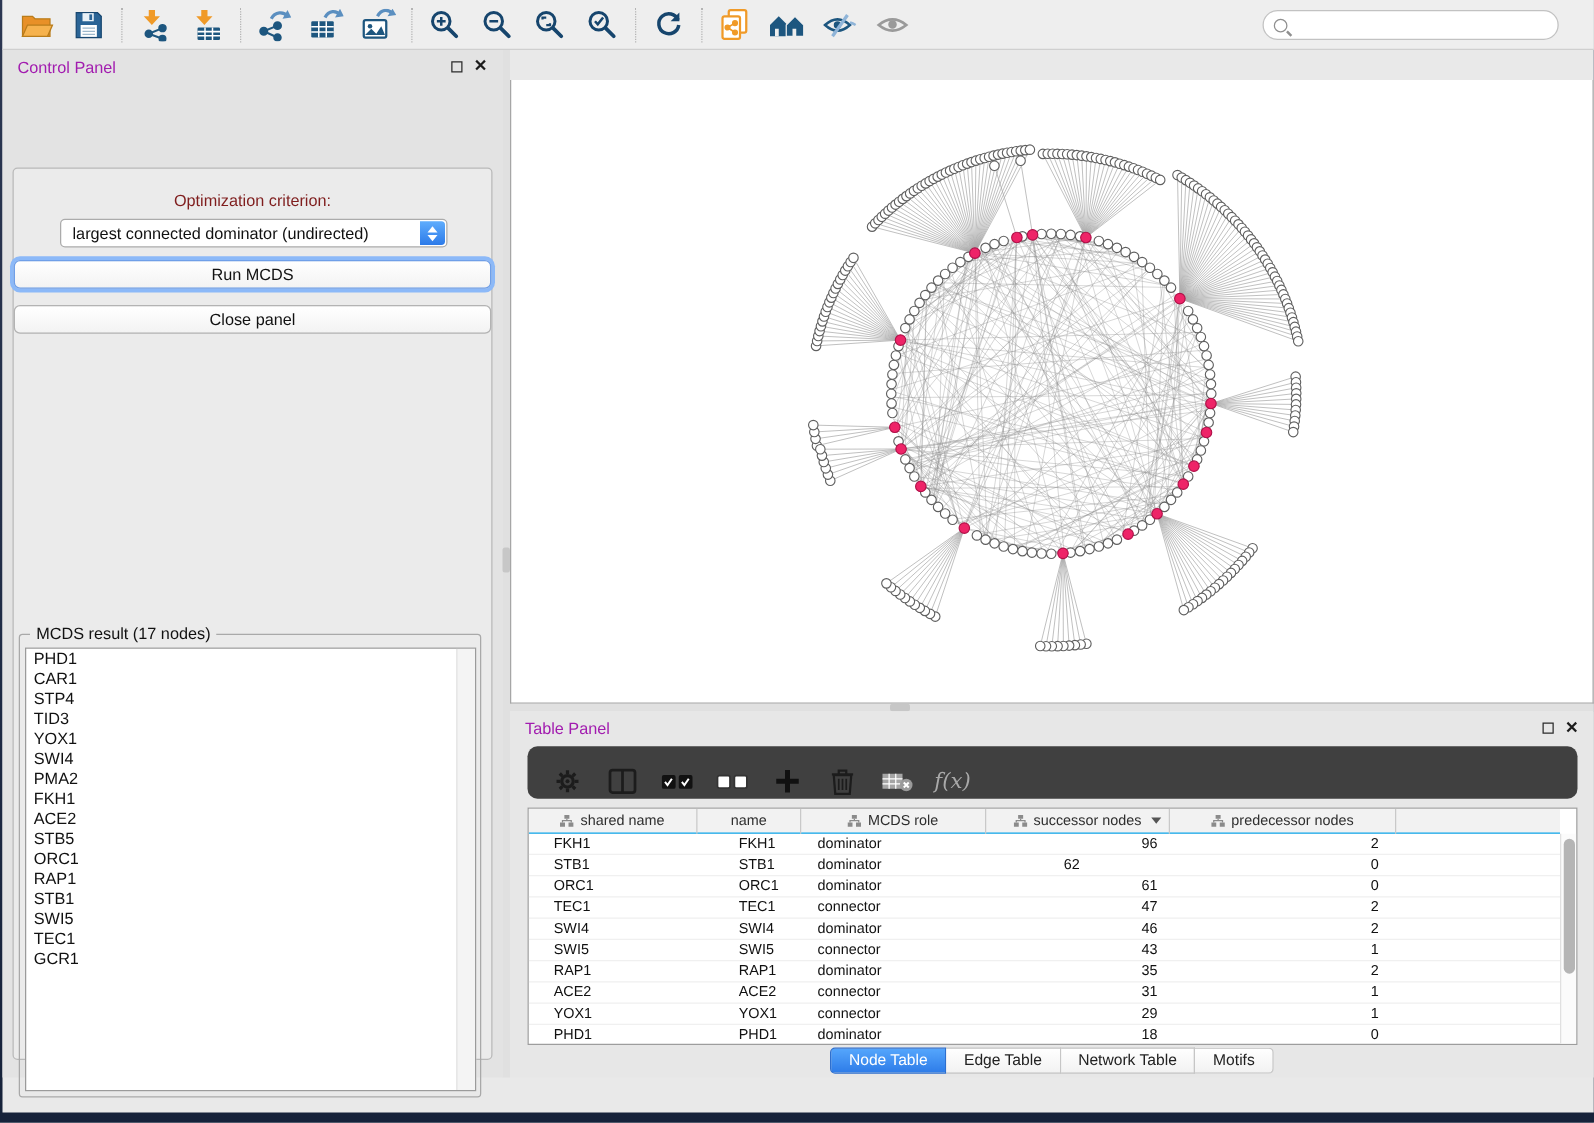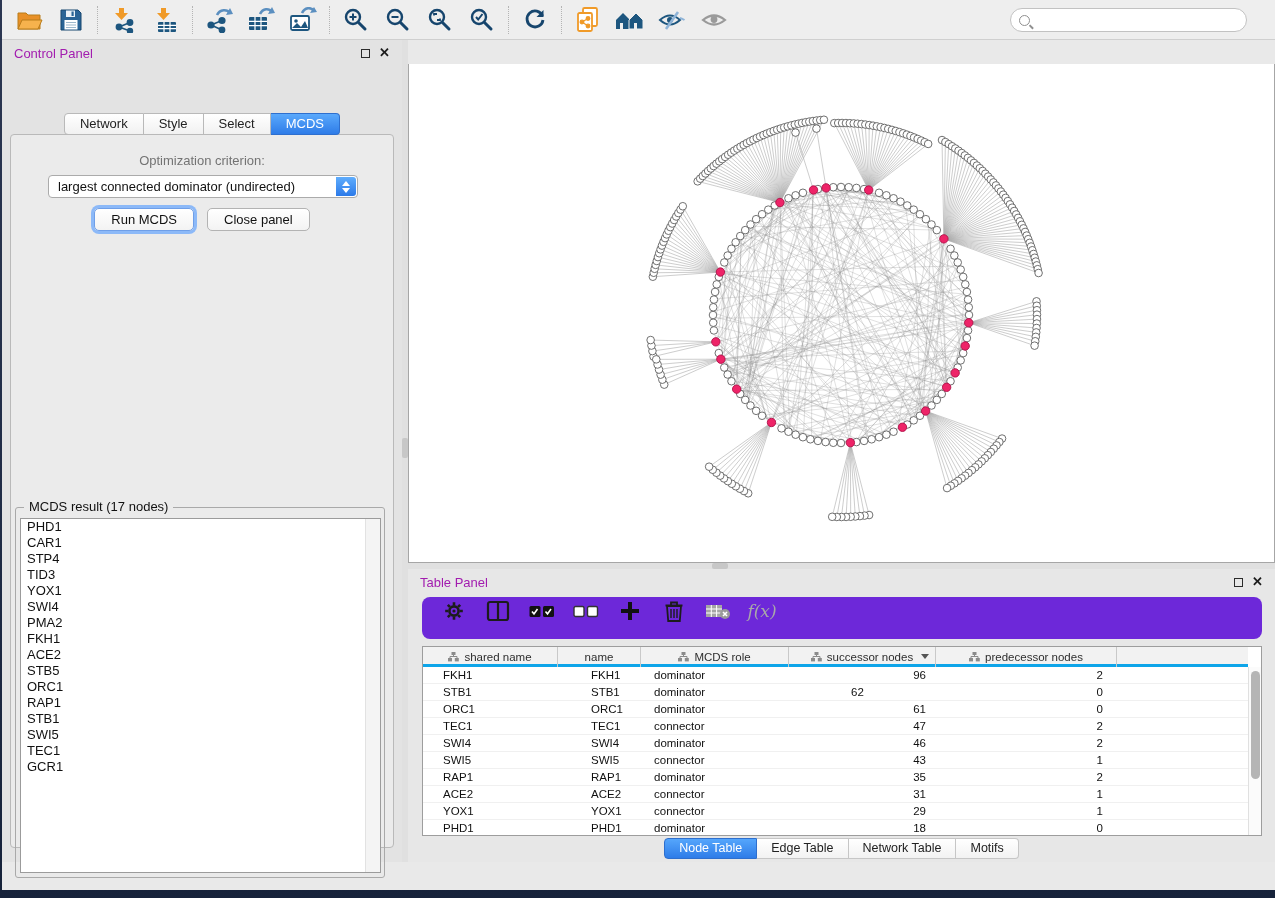--- a/index.html
+++ b/index.html
@@ -34,32 +34,32 @@
   .close-ic{position:absolute;top:5px;font-size:13px;font-weight:bold;color:#1b1b1b;}
   .cp-float{right:32px;} .cp-close{right:12px;}
   .ctabs{position:absolute;left:0;right:0;top:73px;display:flex;justify-content:center;z-index:2;}
   .ctab{height:22px;line-height:20px;padding:0 15px;font-size:13px;background:linear-gradient(#ffffff,#f1f1f1);
     border:1px solid #b9b9b9;border-left:none;color:#222;}
   .ctab:first-child{border-left:1px solid #b9b9b9;border-radius:4px 0 0 4px;}
   .ctab:last-child{border-radius:0 4px 4px 0;}
   .ctab.active{background:linear-gradient(#5aa9fc,#2e7ce8);color:#fff;border-color:#2e6fce;}
   .cbody{position:absolute;left:8px;right:8px;top:94px;bottom:14px;background:#ebebeb;
     border:1px solid #b9b9b9;border-radius:4px;}
-  .optlabel{position:absolute;left:0;right:0;top:18px;text-align:center;font-size:13px;color:#737373;}
+  .optlabel{position:absolute;left:0;right:0;top:18px;text-align:center;font-size:13px;color:#7f1d1d;}
   .combo{position:absolute;left:37px;top:40px;width:310px;height:23px;background:#fff;
     border:1px solid #ababab;border-radius:4px;font-size:13px;color:#111;
     display:flex;align-items:center;padding-left:9px;}
   .combo-cap{position:absolute;right:1px;top:1px;bottom:1px;width:20px;border-radius:0 3px 3px 0;
     background:linear-gradient(#5fadfd,#2c7ae9);display:flex;flex-direction:column;
     align-items:center;justify-content:center;gap:2px;}
   .tri-up{width:0;height:0;border-left:4px solid transparent;border-right:4px solid transparent;
     border-bottom:5px solid #fff;}
   .tri-dn{width:0;height:0;border-left:4px solid transparent;border-right:4px solid transparent;
     border-top:5px solid #fff;}
-  .btnrow{position:absolute;left:0;right:0;top:73px;display:flex;justify-content:center;gap:13px;}
+  .btnrow{position:absolute;left:0;right:0;top:73px;display:flex;justify-content:center;gap:13px;flex-direction:column;}
   .mbtn{height:23px;padding:0 16px;background:linear-gradient(#ffffff,#f3f3f3);
     border:1px solid #b3b3b3;border-radius:5px;font-size:13px;color:#111;}
   .mbtn.focus{box-shadow:0 0 0 3px #8cb9f8;border-color:#6f9fe8;}
   .groupbox{position:absolute;left:4px;right:8px;top:372px;height:371px;border:1px solid #a9a9a9;border-radius:3px;}
   .legend{position:absolute;top:-9px;left:8px;background:#ebebeb;padding:0 5px;font-size:13px;color:#111;}
   .mcds-list{position:absolute;top:10px;left:4px;right:3px;bottom:4px;background:#fff;
     border:1px solid #9b9b9b;overflow:hidden;}
   .mcds-item{font-size:13px;line-height:16px;padding-left:6px;color:#111;}
   .list-track{position:absolute;right:0;top:0;bottom:0;width:15px;background:#f4f4f4;border-left:1px solid #e2e2e2;}
 
@@ -74,28 +74,28 @@
   .tl.grn{left:42px;background:#34c84a;border:0.5px solid #1f9a31;}
   .net-title{position:absolute;left:0;right:0;top:2px;text-align:center;font-size:12px;color:#2b2b2b;}
   .net-canvas{position:absolute;left:0;top:18px;right:0;bottom:0;background:#fff;
     border:1px solid #a6a6a6;border-top:none;}
   .hsplit{position:absolute;left:0;right:0;top:523px;height:6px;background:#e0e0e0;}
   .hgrip{position:absolute;left:304px;top:0;width:16px;height:6px;background:#c7c7c7;border-radius:2px;}
 
   
   .tpanel{position:absolute;left:0;right:0;top:529px;bottom:0;background:#e7e7e7;}
   .tp-float{right:32px;} .tp-close{right:12px;}
-  .tp-toolbar{position:absolute;left:14px;right:13px;top:28px;height:42px;background:#6d28d9;
-    border-radius:8px;display:flex;align-items:flex-start;gap:16px;padding-left:18px;}
+  .tp-toolbar{position:absolute;left:14px;right:13px;top:28px;height:42px;background:#404040;
+    border-radius:8px;display:flex;align-items:flex-end;gap:16px;padding-left:18px;}
   .tpbtn{width:28px;height:28px;display:flex;align-items:center;justify-content:center;}
   .fx{font-family:"DejaVu Serif",serif;font-style:italic;font-size:17px;color:#a9a9a9;}
   .dtable{position:absolute;left:14px;right:13px;top:77px;height:190px;background:#fff;
     border:1px solid #9d9d9d;overflow:hidden;}
   .thead{position:absolute;left:0;right:13px;top:0;height:20px;background:#f2f2f2;
-    border-bottom:3px solid #0ea5e9;display:flex;}
+    border-bottom:1px solid #0ea5e9;display:flex;}
   .th{height:20px;border-right:1px solid #c9c9c9;display:flex;align-items:center;
     justify-content:center;gap:5px;font-size:11.5px;color:#2e2e2e;position:relative;}
   .th .hier{flex:0 0 auto;}
   .sortchev{position:absolute;right:6px;top:7px;width:0;height:0;
     border-left:4px solid transparent;border-right:4px solid transparent;border-top:5px solid #555;}
   .tbody{position:absolute;left:0;right:13px;top:20px;bottom:0;}
   .trow{display:flex;height:17px;border-bottom:1px solid #f0f0f0;}
   .td{font-size:11.5px;color:#111;line-height:16px;white-space:nowrap;overflow:hidden;}
   .tscroll{position:absolute;right:0;top:20px;bottom:0;width:13px;background:#fbfbfb;border-left:1px solid #e0e0e0;}
   .tthumb{position:absolute;left:1.5px;right:1.5px;top:4px;height:108px;background:#b5b5b5;border-radius:5px;}
@@ -267,26 +267,20 @@
   </div>
 
   <div class="main">
 
     <div class="cpanel">
       <div class="panel-titlerow">
         <span class="panel-title">Control Panel</span>
         <span class="float-ic cp-float"></span>
         <span class="close-ic cp-close">✕</span>
       </div>
-      <div class="ctabs">
-          <div class="ctab">Network</div>
-          <div class="ctab">Style</div>
-          <div class="ctab">Select</div>
-          <div class="ctab active">MCDS</div>
-        </div>
       <div class="cbody">
         <div class="optlabel">Optimization criterion:</div>
         <div class="combo">
           <span>largest connected dominator (undirected)</span>
           <span class="combo-cap">
             <span class="tri-up"></span>
               <span class="tri-dn"></span>
           </span>
         </div>
         <div class="btnrow">

